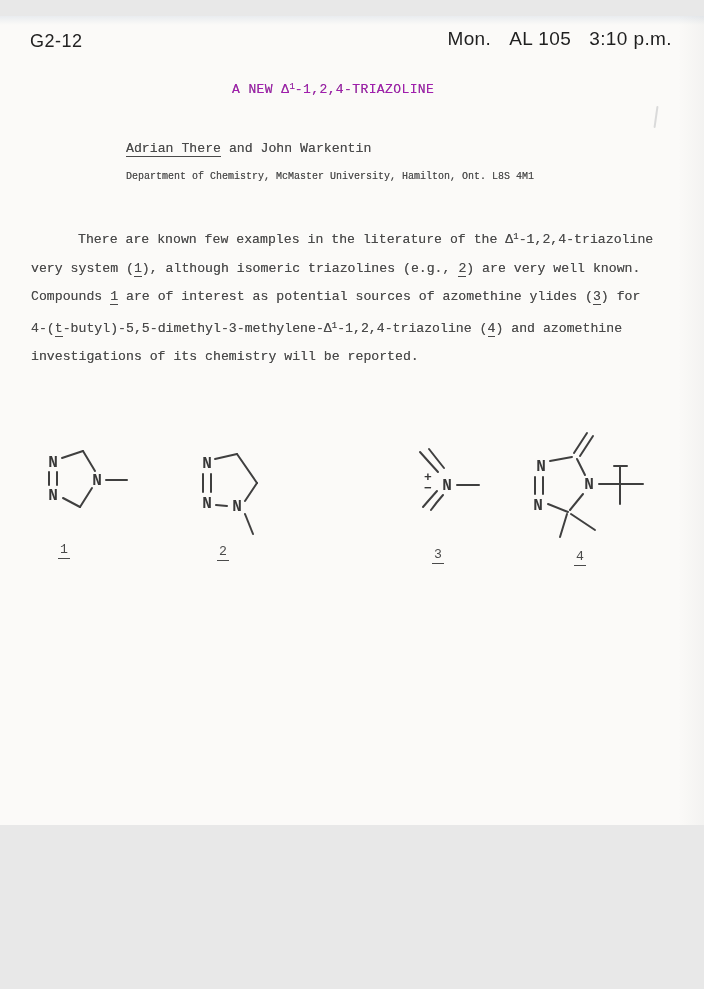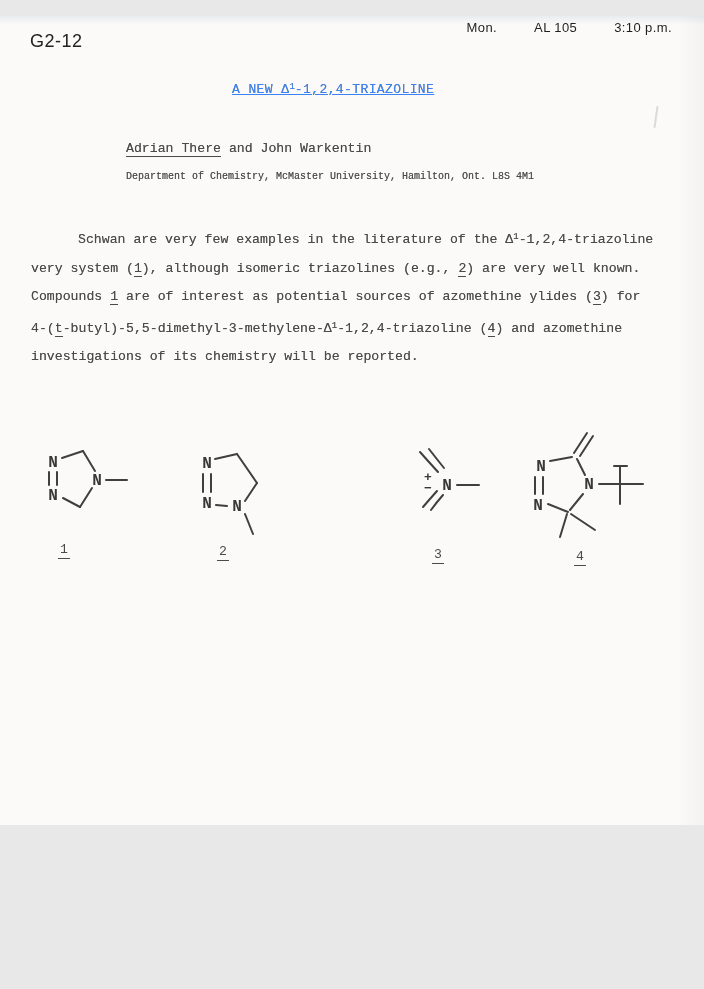--- a/index.html
+++ b/index.html
@@ -13,24 +13,24 @@
     background:linear-gradient(180deg,#e9ecef,rgba(251,250,248,0));}
   .scan-right{position:absolute;right:0;top:0;bottom:0;width:26px;
     background:linear-gradient(270deg,rgba(140,145,150,.07),rgba(140,145,150,0));}
   .scan-mark{position:absolute;left:655px;top:90px;width:2px;height:22px;
     background:rgba(100,105,115,.22);transform:rotate(8deg);border-radius:2px;}
   .scan-bar{position:absolute;left:57px;top:983px;width:591px;height:4px;
     background:#8d8d8d;border-radius:2px;opacity:.85;}
   
   .hdr{position:absolute;font-family:"Liberation Sans","DejaVu Sans",sans-serif;color:#222;}
   .hdr-left{left:30px;top:15px;font-size:18px;letter-spacing:.5px;}
-  .hdr-right{top:4px;right:32px;font-size:13px;display:flex;gap:37px;letter-spacing:.4px;color:#1f1f1f;}
+  .hdr-right{top:12px;right:32px;font-size:19px;display:flex;gap:18px;letter-spacing:.4px;color:#1f1f1f;}
   
   .tw{color:#4a4a4a;text-shadow:0 0 .5px rgba(70,70,70,.65);}
-  .title{position:absolute;left:232px;top:66px;font-size:13px;letter-spacing:.4px;color:#3b82f6;white-space:pre;text-decoration:underline;}
+  .title{position:absolute;left:232px;top:66px;font-size:13px;letter-spacing:.4px;color:#a21caf;white-space:pre;}
   .byline{position:absolute;left:126px;top:126px;font-size:13.2px;line-height:1;white-space:pre;}
   .affil{position:absolute;left:126px;top:156px;font-size:10px;line-height:1;white-space:pre;}
   .para{position:absolute;left:31px;top:207px;width:660px;font-size:13.2px;line-height:28.6px;}
   .para .ln{white-space:pre;}
   .para .ln.first{text-indent:47px;}
   .u{border-bottom:1.3px solid #4a4a4a;}
   sup.tiny{font-size:9px;vertical-align:4px;letter-spacing:0;}
   
   .struct{position:absolute;}
   .struct svg line,.struct svg path{stroke:#3f3f3f;stroke-width:2;stroke-linecap:round;fill:none;}
@@ -54,21 +54,21 @@
     <span>AL 105</span>
     <span>3:10 p.m.</span>
   </div>
 
   <div class="title tw"><span>A NEW Δ</span><sup class="tiny">1</sup><span>-1,2,4-TRIAZOLINE</span></div>
 
   <div class="byline tw"><span class="u">Adrian There</span><span> and John Warkentin</span></div>
   <div class="affil tw">Department of Chemistry, McMaster University, Hamilton, Ont. L8S 4M1</div>
 
   <div class="para tw">
-    <div class="ln first"><span>Schwan are very few examples in the literature of the Δ</span><sup class="tiny">1</sup><span>-1,2,4-triazoline</span></div>
+    <div class="ln first"><span>There are known few examples in the literature of the Δ</span><sup class="tiny">1</sup><span>-1,2,4-triazoline</span></div>
     <div class="ln"><span>very system (</span><span class="u">1</span><span>), although isomeric triazolines (e.g., </span><span class="u">2</span><span>) are very well known.</span></div>
     <div class="ln"><span>Compounds </span><span class="u">1</span><span> are of interest as potential sources of azomethine ylides (</span><span class="u">3</span><span>) for</span></div>
     <div class="ln"><span>4-(</span><span class="u">t</span><span>-butyl)-5,5-dimethyl-3-methylene-Δ</span><sup class="tiny">1</sup><span>-1,2,4-triazoline (</span><span class="u">4</span><span>) and azomethine</span></div>
     <div class="ln">investigations of its chemistry will be reported.</div>
   </div>
 
   <div class="struct" style="left:36px;top:428px;">
     <svg width="100" height="72" viewBox="0 0 100 72">
       <line x1="13" y1="28" x2="13" y2="41"></line>
       <line x1="21" y1="28" x2="21" y2="41"></line>

